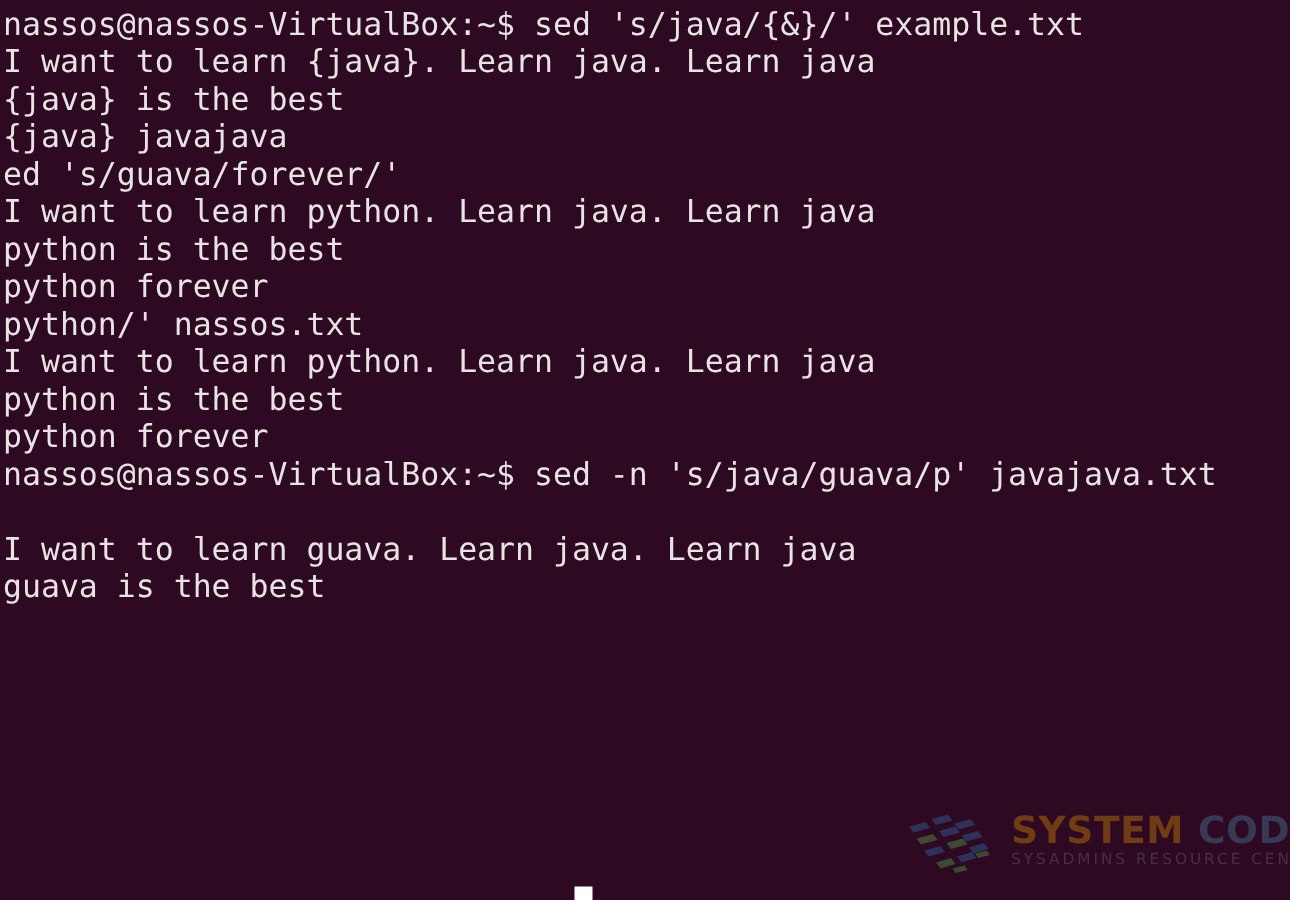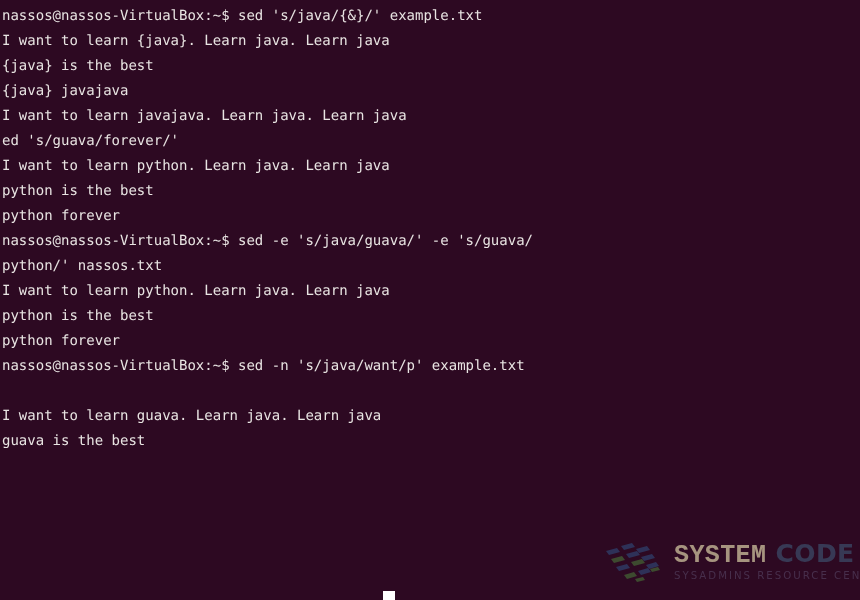--- a/index.html
+++ b/index.html
@@ -22,21 +22,21 @@
   }
   #screen {
     position: absolute;
     top: 0;
     left: 0;
     padding: 4px 0 0 2px;
     box-sizing: border-box;
     width: 860px;
   }
   .line {
-    font-size: 14px;
+    font-size: 21px;
     line-height: 25px;
     height: 25px;
     color: #e8e4e2;
     white-space: pre;
     letter-spacing: 0px;
     font-family: "DejaVu Sans Mono", "Liberation Mono", monospace;
     text-rendering: geometricPrecision;
   }
   .line.blank {
     color: transparent;
@@ -81,44 +81,42 @@
     white-space: nowrap;
   }
   .wm-sub {
     font-family: "DejaVu Sans", "Liberation Sans", sans-serif;
     font-size: 10.2px;
     line-height: 13px;
     letter-spacing: 2.0px;
     color: #5a4a6a;
     white-space: nowrap;
   }
-  .wm-sys { color: #fef9c3; font-family: Liberation Mono, monospace; }
+  .wm-sys { color: #a16207; }
   .wm-code { color: #3f5d7a; }
 </style>
 </head>
 <body>
 
 <div id="terminal">
 
   <div id="screen">
     <div class="line">nassos@nassos-VirtualBox:~$ sed 's/java/{&amp;}/' example.txt</div>
     <div class="line">I want to learn {java}. Learn java. Learn java</div>
     <div class="line">{java} is the best</div>
     <div class="line">{java} javajava</div>
-    <div class="line">I want to learn javajava. Learn java. Learn java</div>
     <div class="line">ed 's/guava/forever/'</div>
     <div class="line">I want to learn python. Learn java. Learn java</div>
     <div class="line">python is the best</div>
     <div class="line">python forever</div>
-    <div class="line">nassos@nassos-VirtualBox:~$ sed -e 's/java/guava/' -e 's/guava/</div>
     <div class="line">python/' nassos.txt</div>
     <div class="line">I want to learn python. Learn java. Learn java</div>
     <div class="line">python is the best</div>
     <div class="line">python forever</div>
-    <div class="line">nassos@nassos-VirtualBox:~$ sed -n 's/java/want/p' example.txt</div>
+    <div class="line">nassos@nassos-VirtualBox:~$ sed -n 's/java/guava/p' javajava.txt</div>
     <div class="line blank"></div>
     <div class="line">I want to learn guava. Learn java. Learn java</div>
     <div class="line">guava is the best</div>
   </div>
 
   <div id="cursor"></div>
 
   <div id="watermark">
     <div id="wm-logo">
       <svg width="66" height="44" viewBox="0 0 66 44" xmlns="http://www.w3.org/2000/svg">

